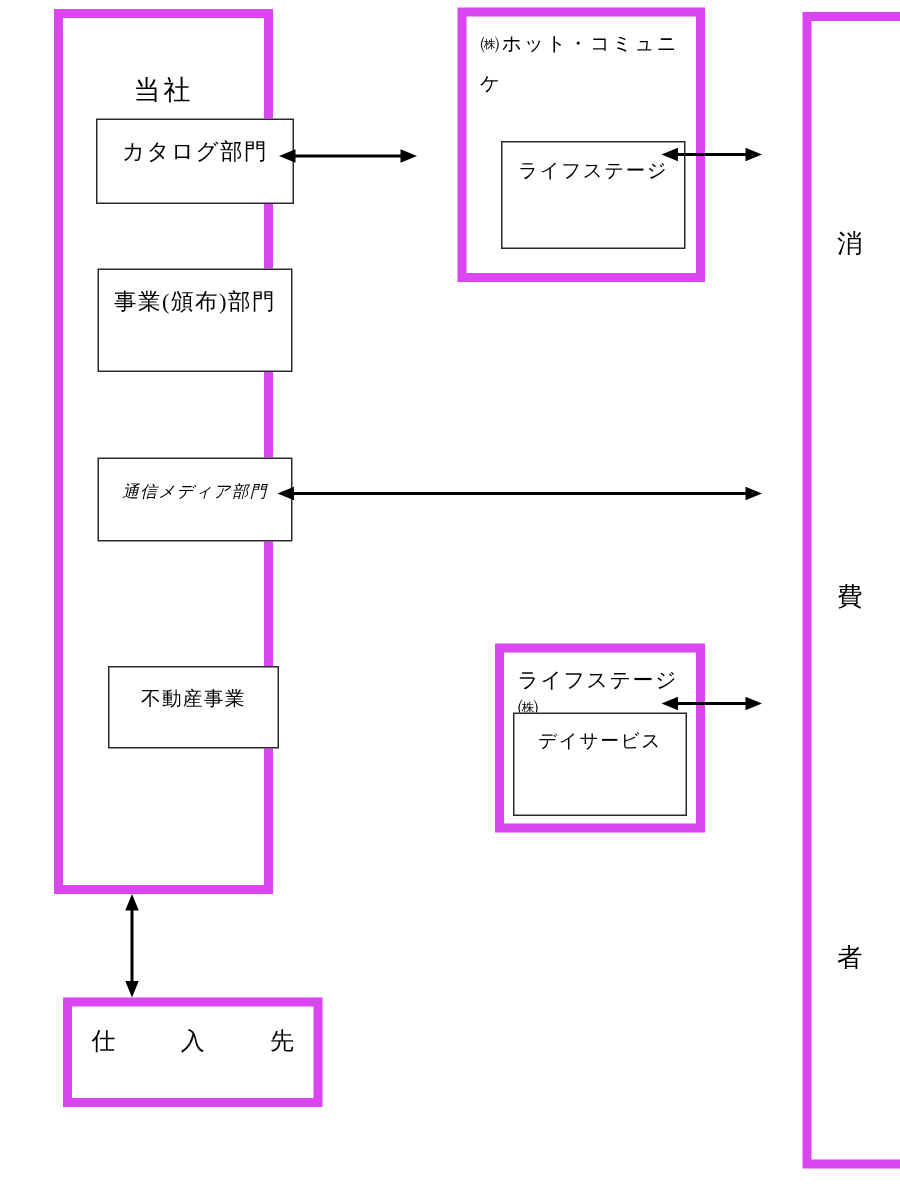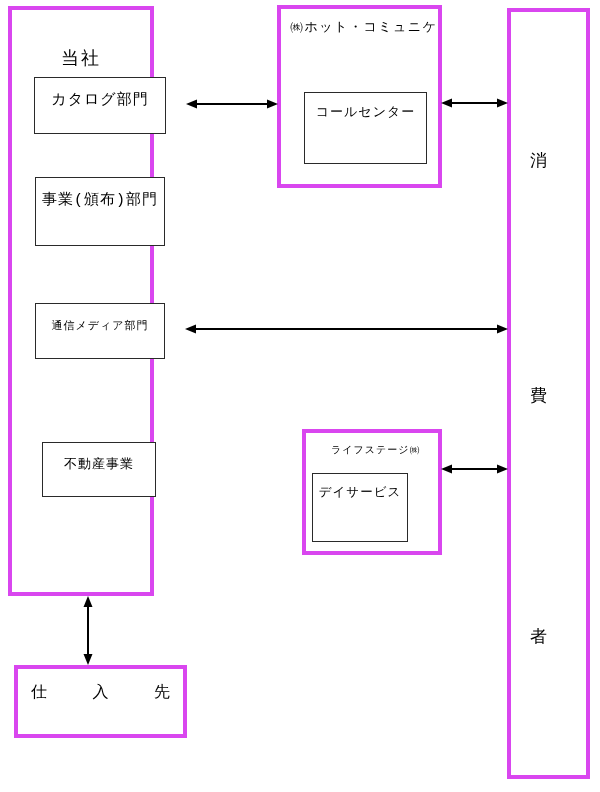--- a/index.html
+++ b/index.html
@@ -15,21 +15,22 @@
     font-family: "Liberation Serif", "DejaVu Serif", serif;
     color: #000000;
     overflow: hidden;
   }
   .box {
     position: absolute;
     background: #ffffff;
     box-sizing: border-box;
   }
   .outer {
-    border: 4px solid #d946ef;
+    border: 6px solid #d946ef;
+    margin-left: 28px;
   }
   .inner {
     border: 1px solid #2a2a2a;
   }
   .company-title {
     position: absolute;
     top: 36px;
     left: 0;
     width: 100%;
     text-align: center;
@@ -58,23 +59,23 @@
   }
   .service-text {
     text-align: center;
     font-size: 13px;
     letter-spacing: 1px;
     line-height: 27px;
     padding-top: 5px;
   }
   .lifestage-label {
     position: absolute;
-    left: 25px;
+    left: 9px;
     top: 10px;
-    font-size: 10px;
+    font-size: 14px;
     letter-spacing: 1px;
   }
   .supplier-row {
     display: flex;
     justify-content: space-between;
     padding: 13px 13px 0 13px;
     font-size: 16px;
   }
   .consumer-char {
     position: absolute;
@@ -103,47 +104,47 @@
 
 <div id="canvas">
 
   <div class="box outer" style="left:8px; top:6px; width:146px; height:590px;">
     <div class="company-title">当社</div>
 
     <div class="box inner" style="left:22px; top:67px; width:132px; height:57px;">
       <span class="dept-label">カタログ部門</span>
     </div>
 
-    <div class="box inner" style="left:23px; top:167px; width:130px; height:69px;font-family:Liberation Mono, monospace;">
+    <div class="box inner" style="left:23px; top:167px; width:130px; height:69px;">
       <span class="dept-label">事業(頒布)部門</span>
     </div>
 
-    <div class="box inner" style="left:23px; top:293px; width:130px; height:56px;">
+    <div class="box inner" style="left:23px; top:293px; width:130px; height:56px;font-style:italic;">
       <span class="dept-label small">通信メディア部門</span>
     </div>
 
     <div class="box inner" style="left:30px; top:432px; width:114px; height:55px;">
       <span class="dept-label" style="font-size:13px;">不動産事業</span>
     </div>
   </div>
 
   <div class="box outer" style="left:277px; top:5px; width:165px; height:183px;">
     <div class="corp-label">
       <div>㈱ホット・コミュニケ</div>
     </div>
     <div class="box inner" style="left:23px; top:83px; width:123px; height:72px;">
       <div class="service-text">
-        <div>コールセンター</div>
+        <div>ライフステージ</div>
       </div>
     </div>
   </div>
 
   <div class="box outer" style="left:302px; top:429px; width:140px; height:126px;">
     <div class="lifestage-label">ライフステージ㈱</div>
-    <div class="box inner" style="left:6px; top:40px; width:96px; height:69px;">
+    <div class="box inner" style="left:6px; top:40px; width:116px; height:69px;">
       <div class="service-text" style="font-size:12.5px;">
         <div>デイサービス</div>
       </div>
     </div>
   </div>
 
   <div class="box outer" style="left:14px; top:665px; width:173px; height:73px;">
     <div class="supplier-row">
       <span>仕</span>
       <span>入</span>

